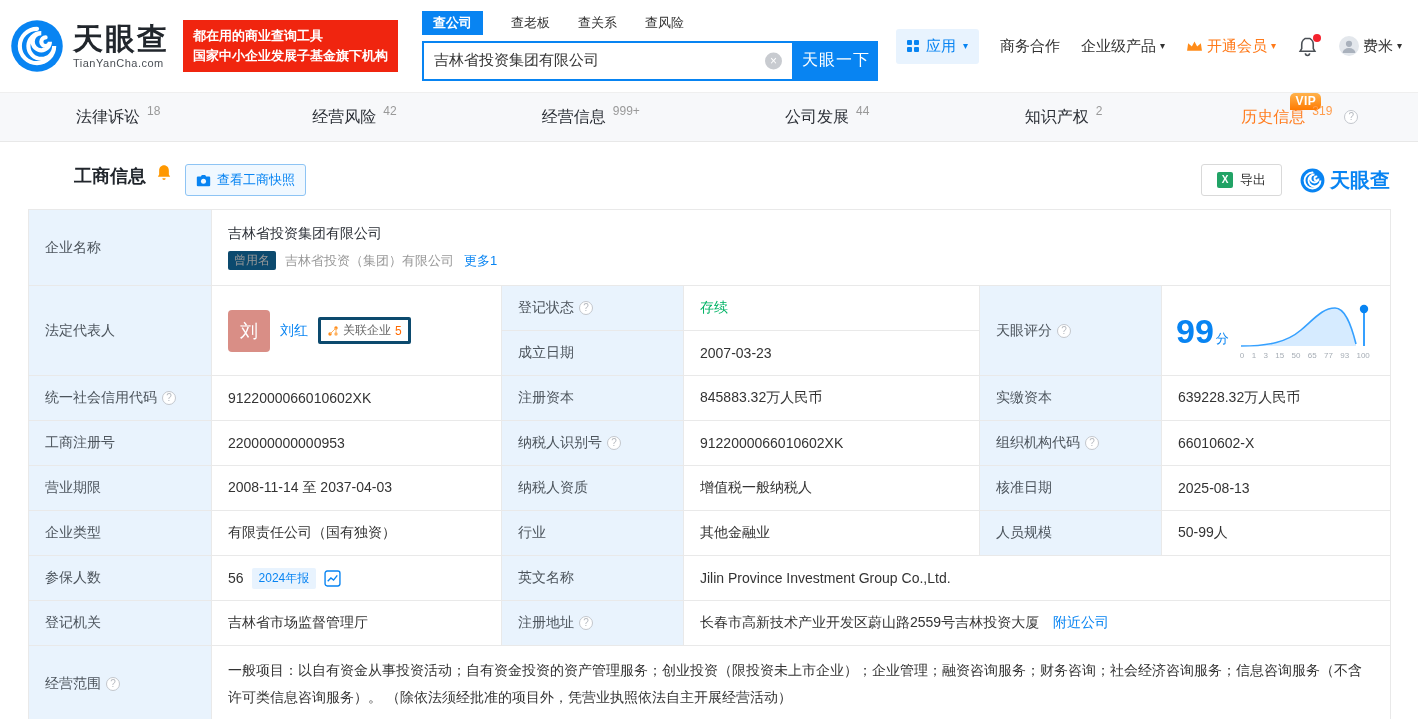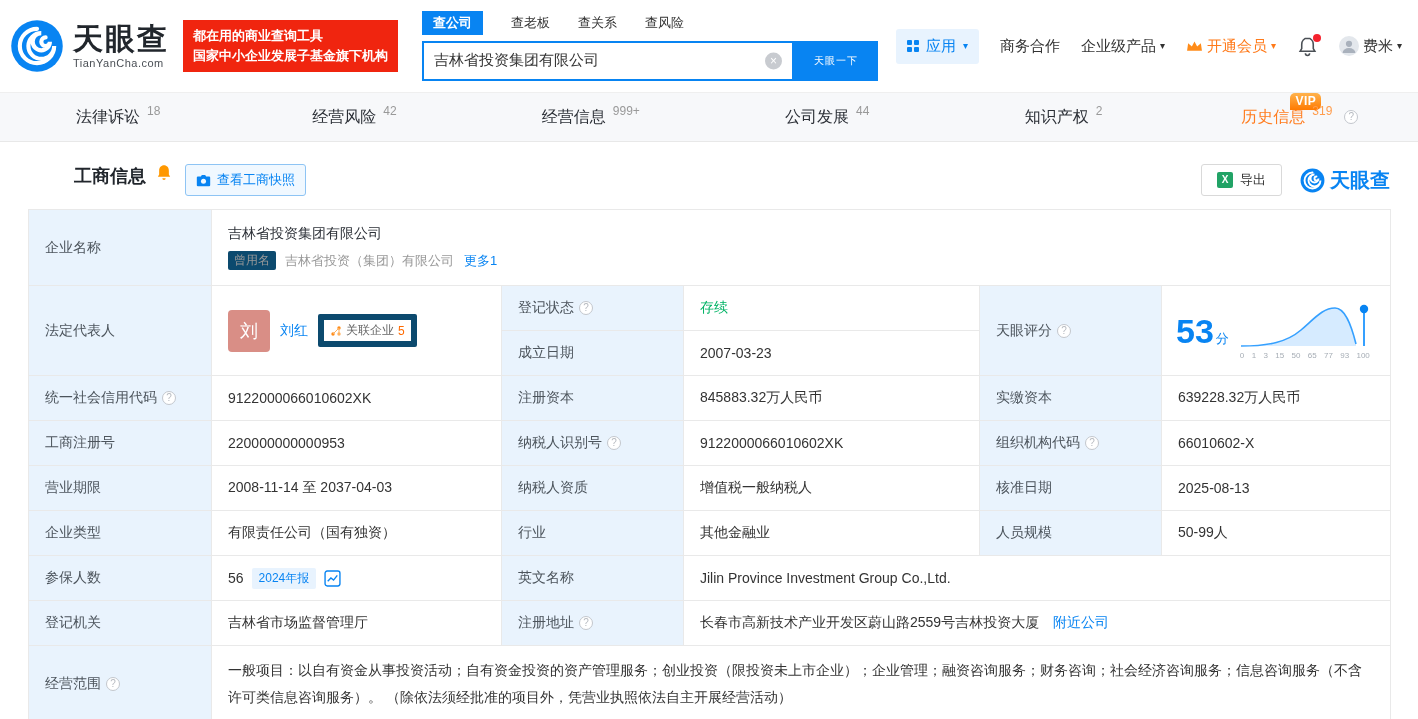--- a/index.html
+++ b/index.html
@@ -17,21 +17,21 @@
   .slogan { background:#f0250f; color:#fff; font-size:13px; font-weight:bold; padding:6px 10px; line-height:1.55; margin-left:14px; white-space:nowrap; }
   .search-block { margin-left:24px; width:462px; }
   .search-tabs { display:flex; align-items:center; gap:28px; margin-bottom:7px; height:22px; }
   .stab { font-size:13px; color:#333; cursor:pointer; }
   .stab.active { background:#0884f2; color:#fff; padding:3px 11px; font-weight:bold; }
   .search-row { display:flex; }
   .search-input-wrap { position:relative; width:372px; height:40px; border:2px solid #0884f2; background:#fff; }
   .search-input { width:100%; height:100%; border:none; outline:none; padding:0 34px 0 10px; font-size:15px; color:#333; font-family:inherit; }
   .clear-icon { position:absolute; right:10px; top:50%; transform:translateY(-50%); width:17px; height:17px; border-radius:50%; background:#c8cbd0; color:#fff; font-size:12px; line-height:17px; text-align:center; cursor:pointer; }
   .clear-icon::after { content:"×"; }
-  .search-btn { width:84px; height:40px; background:#0884f2; color:#fff; border:none; font-size:10px; cursor:pointer; font-family:inherit; letter-spacing:1px; }
+  .search-btn { width:84px; height:40px; background:#0884f2; color:#fff; border:none; font-size:16px; cursor:pointer; font-family:inherit; letter-spacing:1px; }
   .top-menu { margin-left:auto; display:flex; align-items:center; gap:21px; font-size:15px; color:#333; white-space:nowrap; }
   .apps-btn { display:flex; align-items:center; gap:7px; background:#e8f3fe; color:#0884f2; padding:8px 11px; border-radius:3px; cursor:pointer; }
   .grid-icon { display:inline-grid; grid-template-columns:5px 5px; gap:2px; }
   .grid-icon i { width:5px; height:5px; background:#0884f2; border-radius:1px; }
   .caret { font-size:10px; line-height:1; }
   .caret::after { content:"▾"; }
   .menu-link { display:flex; align-items:center; gap:4px; cursor:pointer; }
   .vip-link { color:#ff7a1a; }
   .crown-icon svg { width:17px; height:13px; display:block; }
   .bell-wrap { position:relative; cursor:pointer; display:flex; }
@@ -74,21 +74,21 @@
   .info td.lbl .lbl-inner { display:flex; align-items:center; }
   tr.r-name td { height:76px; }
   .name-line1 { font-size:14px; color:#2b2f36; margin-bottom:8px; }
   .name-line2 { display:flex; align-items:center; font-size:13px; }
   .former-tag { background:#0c4a6e; color:#999; font-size:12px; padding:1px 6px; border-radius:2px; margin-right:9px; }
   .former-name { color:#999; }
   .link { color:#0884f2; cursor:pointer; }
   .more-link { margin-left:10px; }
   .rep-cell { display:flex; align-items:center; gap:10px; }
   .rep-avatar { width:42px; height:42px; border-radius:4px; background:#d98e86; color:#fff; font-size:18px; display:flex; align-items:center; justify-content:center; flex-shrink:0; }
-  .rep-tag { display:inline-flex; align-items:center; gap:4px; border:6px solid #0c4a6e; border-radius:2px; padding:2px 6px; font-size:12px; color:#666; cursor:pointer; background:#fff; }
+  .rep-tag { display:inline-flex; align-items:center; gap:4px; border:3px solid #0c4a6e; border-radius:2px; padding:2px 6px; font-size:12px; color:#666; cursor:pointer; background:#fff; }
   .rep-tag svg { width:12px; height:12px; }
   .rep-tag .cnt { color:#ff6a00; }
   .status-ok { color:#00b365; }
   .score-cell-inner { display:flex; align-items:center; gap:10px; }
   .score-num { font-size:34px; font-weight:bold; color:#0884f2; line-height:1; }
   .score-unit { font-size:13px; color:#0884f2; margin-left:2px; }
   .score-chart-wrap { width:132px; }
   .score-chart-wrap svg { width:132px; height:48px; display:block; }
   .score-axis { display:flex; justify-content:space-between; font-size:8px; color:#a6adb5; margin-top:1px; padding:0 1px; }
   .insured-inner { display:flex; align-items:center; gap:8px; }
@@ -297,21 +297,21 @@
           <td><span class="status-ok">存续</span></td>
           <td class="lbl" rowspan="2">
             <span class="lbl-inner">
                 <span>天眼评分</span>
                 <span class="help"></span>
               </span>
           </td>
           <td rowspan="2" style="padding:4px 6px 4px 14px;">
             <div class="score-cell-inner">
               <div>
-                <span class="score-num">53</span><span class="score-unit">分</span>
+                <span class="score-num">99</span><span class="score-unit">分</span>
               </div>
               <div class="score-chart-wrap">
                 <svg viewBox="0 0 132 48">
                   <path d="M2 44 C30 44 48 40 62 28 C76 16 84 6 96 6 C106 6 112 22 117 42 L117 44 Z" fill="#d6ebff"></path>
                   <path d="M2 44 C30 44 48 40 62 28 C76 16 84 6 96 6 C106 6 112 22 117 42" fill="none" stroke="#35a0ff" stroke-width="1.6"></path>
                   <line x1="125" y1="7" x2="125" y2="44" stroke="#35a0ff" stroke-width="2"></line>
                   <circle cx="125" cy="7" r="4.2" fill="#0884f2"></circle>
                 </svg>
                 <div class="score-axis">
                   <span>0</span>

